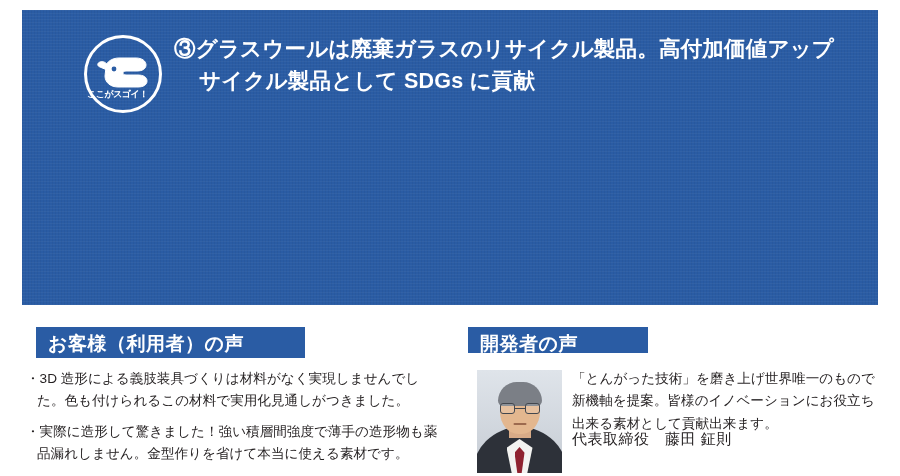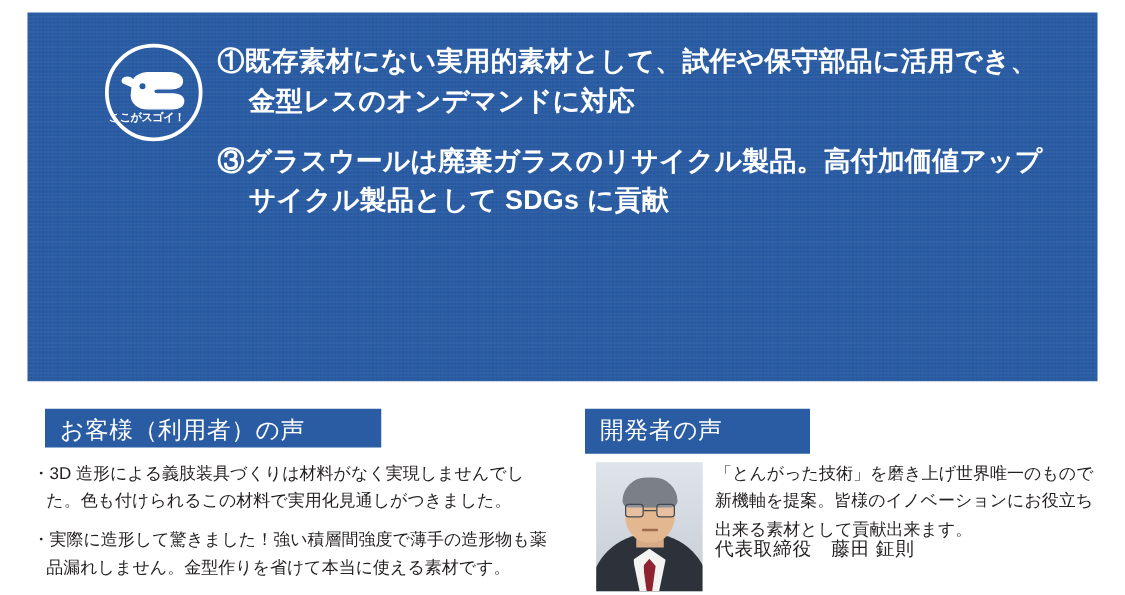--- a/index.html
+++ b/index.html
@@ -77,27 +77,27 @@
     padding-left: 25px;
     white-space: pre-line;
   }
 
   
   .sec-head {
     position: absolute;
     background: #2a5ca4;
     color: #ffffff;
     font-size: 19px;
-    font-weight: 400;
+    font-weight: 700;
     letter-spacing: 0.5px;
     padding: 4px 12px 5px 12px;
     box-sizing: border-box;
   }
   .sec-head-left  { left: 36px;  top: 327px; width: 269px; height: 31px; }
-  .sec-head-right { left: 468px; top: 327px; width: 180px; height: 36px; }
+  .sec-head-right { left: 468px; top: 327px; width: 180px; height: 26px; }
 
   
   .cust-body {
     position: absolute;
     left: 26px;
     top: 368px;
     width: 420px;
     font-size: 13.6px;
     line-height: 1.62;
     color: #231f20;
@@ -249,22 +249,20 @@
       <g fill="#ffffff" stroke="#ffffff" stroke-width="1">
         <path d="M10 22 C10 17, 16 13, 23 13 L40 13 C46 13, 50 16, 50 20 C50 24, 46 26, 41 26 L30 26 C28 26, 27 27, 27 28 C27 29, 28 30, 30 30 L42 30 C47 30, 51 32, 51 36 C51 40, 47 42, 42 42 L22 42 C14 42, 9 37, 9 31 Z"></path>
         <path d="M12 20 C9 17, 7 16, 4 17 C1 18, 1 21, 4 22 L11 25 Z"></path>
       </g>
       <circle cx="18" cy="24" r="2.4" fill="#2a5ca4"></circle>
     </svg>
     <div class="badge-label">ここがスゴイ！</div>
   </div>
 
   <div class="hero-list">
-    <div class="hero-item">①既存素材にない実用的素材として、試作や保守部品に活用でき、
-金型レスのオンデマンドに対応</div>
     <div class="hero-item">③グラスウールは廃棄ガラスのリサイクル製品。高付加価値アップ
 サイクル製品として SDGs に貢献</div>
   </div>
 </div>
 
 <div class="sec-head sec-head-left">お客様（利用者）の声</div>
 <div class="cust-body">
   <div class="cust-item">・3D 造形による義肢装具づくりは材料がなく実現しませんでした。色も付けられるこの材料で実用化見通しがつきました。</div>
   <div class="cust-item">・実際に造形して驚きました！強い積層間強度で薄手の造形物も薬品漏れしません。金型作りを省けて本当に使える素材です。</div>
 </div>

